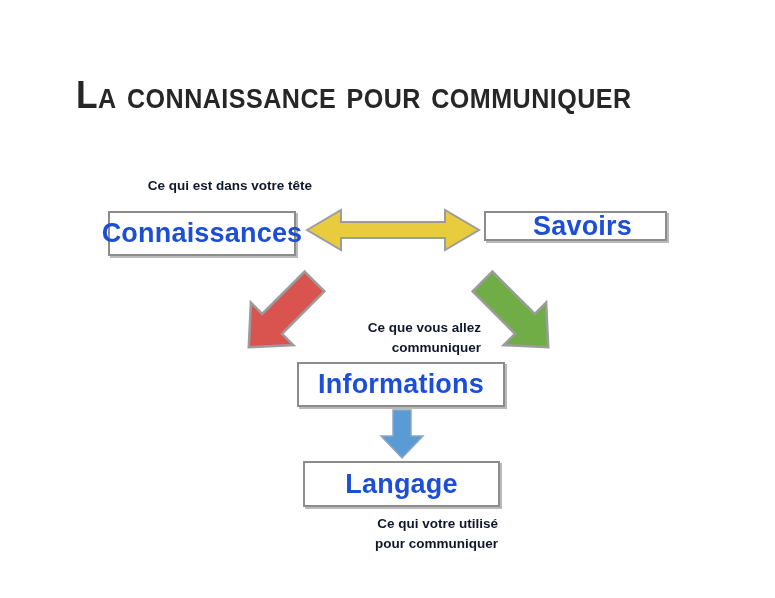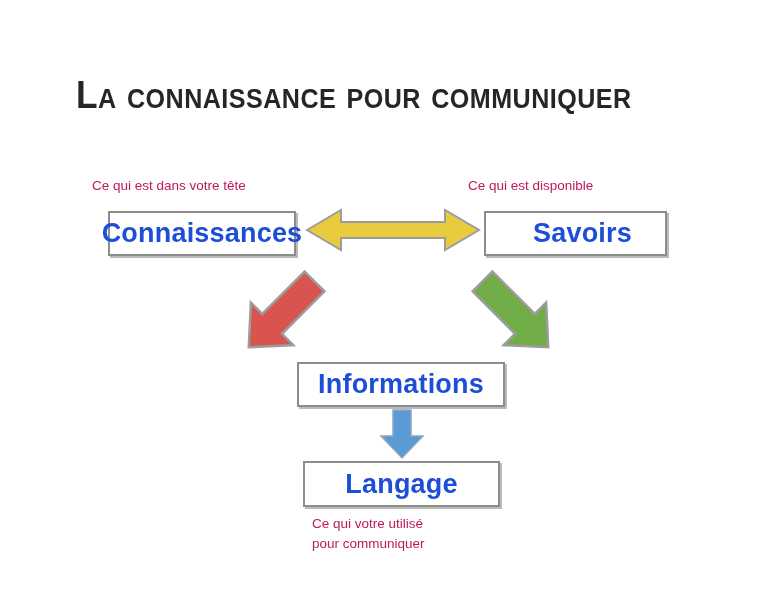--- a/index.html
+++ b/index.html
@@ -44,31 +44,31 @@
     box-shadow: 2px 2px 0 rgba(130,130,130,0.55);
     display: flex;
     align-items: center;
     justify-content: center;
     color: #1d4ed8;
     font-size: 27px;
     font-weight: bold;
     letter-spacing: 0.2px;
   }
   #box-connaissances { left: 108px; top: 211px; width: 188px; height: 45px; }
-  #box-savoirs       { left: 484px; top: 211px; width: 183px; height: 45px; padding-left: 14px; }
+  #box-savoirs       { left: 484px; top: 211px; width: 183px; height: 30px; padding-left: 14px; }
   #box-informations  { left: 297px; top: 362px; width: 208px; height: 45px; }
   #box-langage       { left: 303px; top: 461px; width: 197px; height: 46px; }
 
   
   .caption {
     position: absolute;
-    color: #be185d;
+    color: #0f172a;
     font-size: 13.5px;
-    font-weight: normal;
-    text-align: left;
+    font-weight: bold;
+    text-align: right;
     line-height: 1.45;
     white-space: pre-line;
   }
   #cap-connaissances { left: 92px;  top: 176px; width: 220px; }
   #cap-savoirs       { left: 468px; top: 176px; width: 216px; }
   #cap-informations  { left: 325px; top: 318px; width: 156px; }
   #cap-langage       { left: 312px; top: 514px; width: 186px; }
 
   
   .arrow-svg { position: absolute; }
@@ -78,21 +78,22 @@
   #arrow-blue     { left: 378px; top: 408px; }
 </style>
 </head>
 <body>
 
 <div id="slide">
 
   <div id="title">La connaissance pour communiquer</div>
 
   <div class="caption" id="cap-connaissances">Ce qui est dans votre tête</div>
-  <div class="caption" id="cap-savoirs">Ce qui est disponible</div>
+  <div class="caption" id="cap-informations">Ce que vous allez
+communiquer</div>
   <div class="caption" id="cap-langage">Ce qui votre utilisé
 pour communiquer</div>
 
   <div class="concept-box" id="box-connaissances">Connaissances</div>
   <div class="concept-box" id="box-savoirs">Savoirs</div>
   <div class="concept-box" id="box-informations">Informations</div>
   <div class="concept-box" id="box-langage">Langage</div>
 
   <svg class="arrow-svg" id="arrow-yellow" width="176" height="48" viewBox="0 0 176 48">
     <polygon points="2,24 36,4 36,16 140,16 140,4 174,24 140,44 140,32 36,32 36,44" fill="#E8CC3E" stroke="#9C9C9C" stroke-width="2" stroke-linejoin="miter"></polygon>

